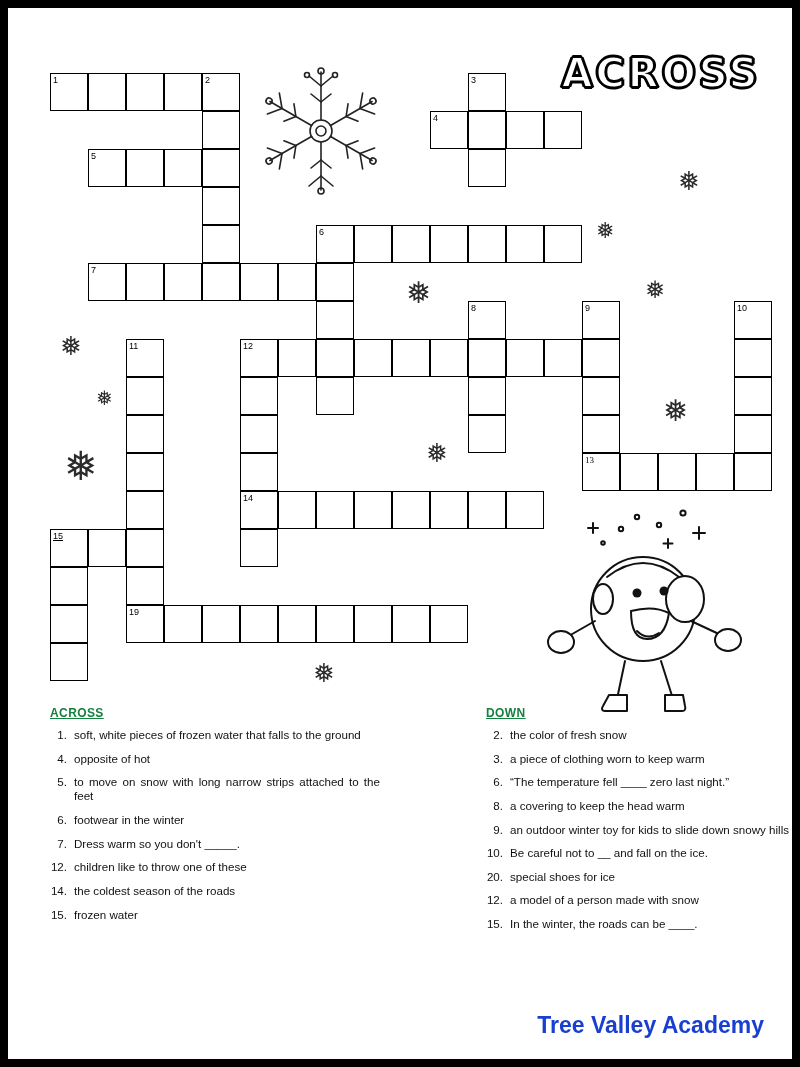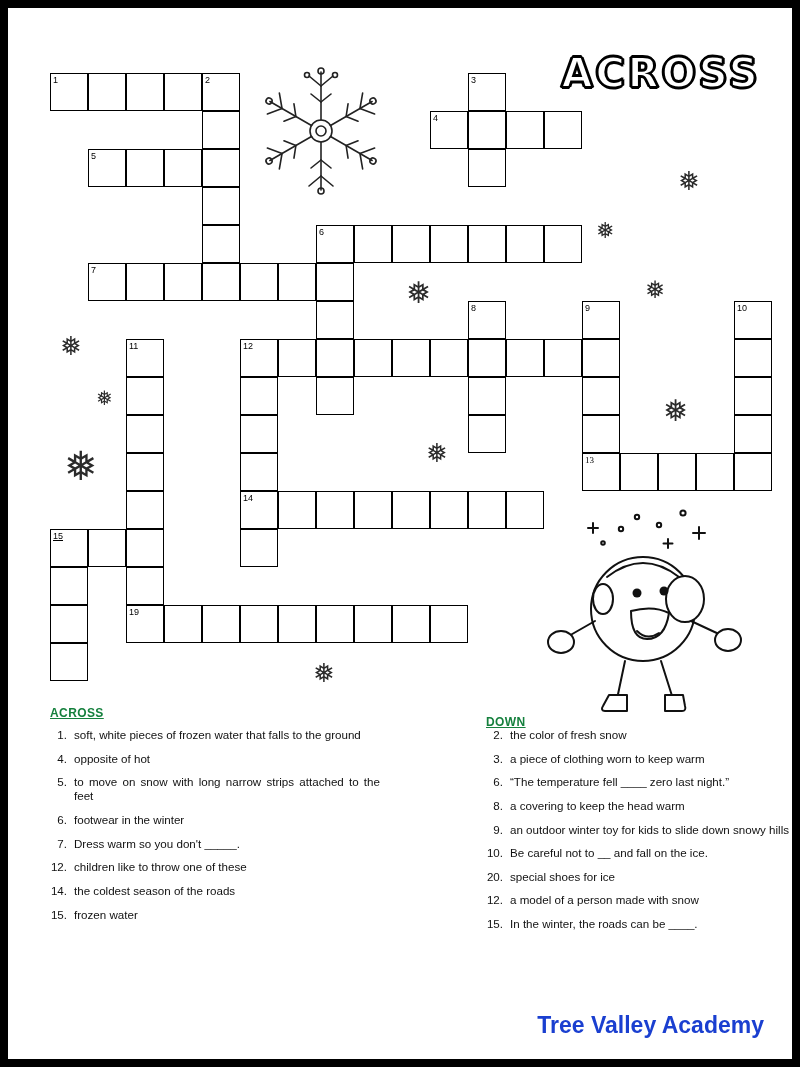--- a/index.html
+++ b/index.html
@@ -354,21 +354,21 @@
         <circle cx="104" cy="90" r="4.5" fill="#111" stroke="none"></circle>
         <circle cx="131" cy="88" r="4.5" fill="#111" stroke="none"></circle>
 
         <path d="M98 108 q22 -6 38 2 q-4 26 -22 26 q-16 0 -16 -28 z" fill="#fff"></path>
         <path d="M104 128 q10 10 22 2" fill="none"></path>
       </g>
     </svg>
   </div>
 
   <div class="clue-head" style="left:42px;top:698px;">ACROSS</div>
-  <div class="clue-head" style="left:478px;top:698px;margin-top:9px;">DOWN</div>
+  <div class="clue-head" style="left:478px;top:698px;">DOWN</div>
 
   <div class="clue-col" id="across-list" style="left:42px;top:720px;">
       <div class="clue">
         <span class="n">1.</span>
         <span class="t">soft, white pieces of frozen water that falls to the ground</span>
       </div>
       <div class="clue">
         <span class="n">4.</span>
         <span class="t">opposite of hot</span>
       </div>

